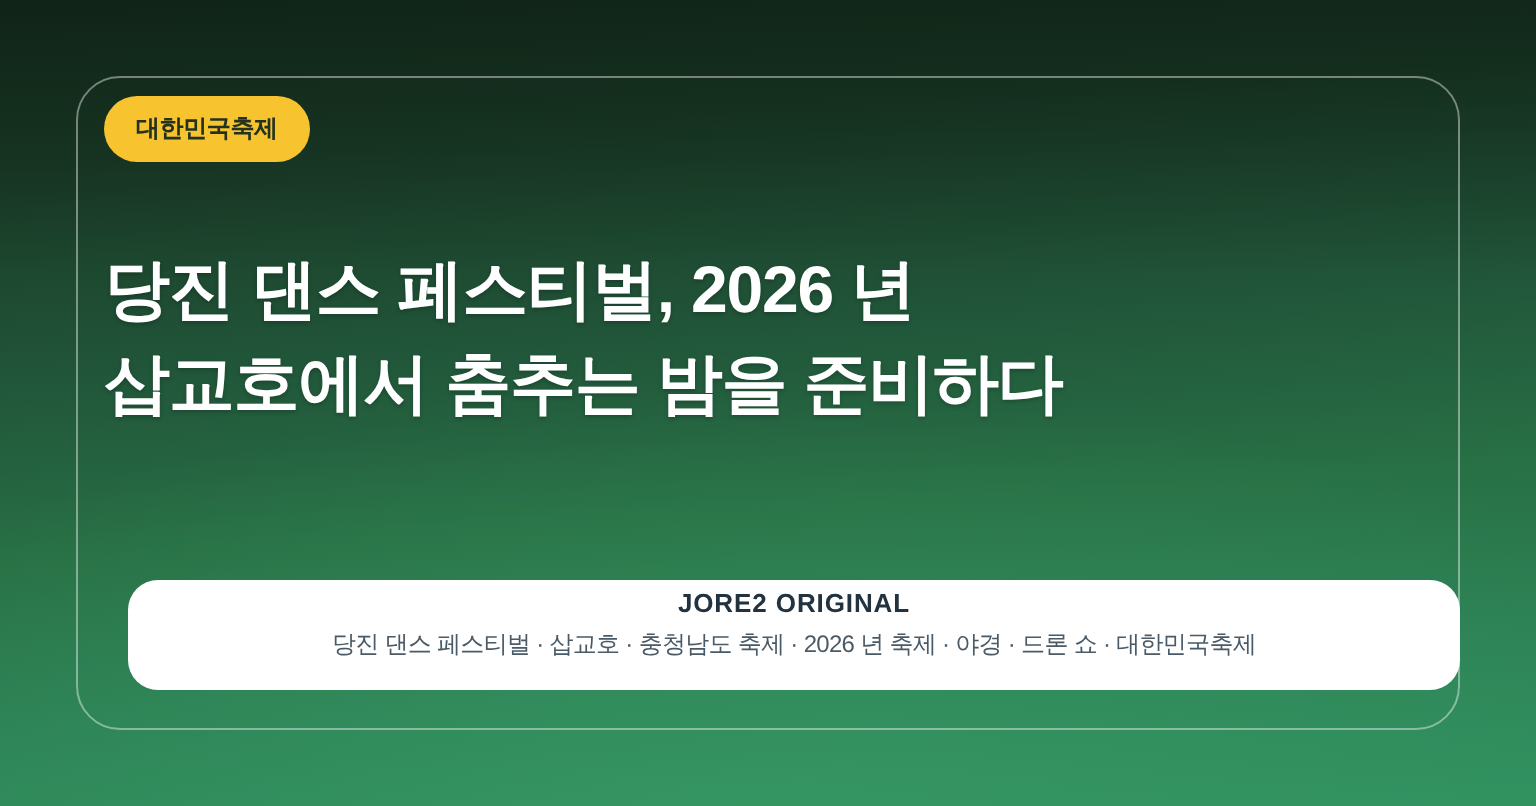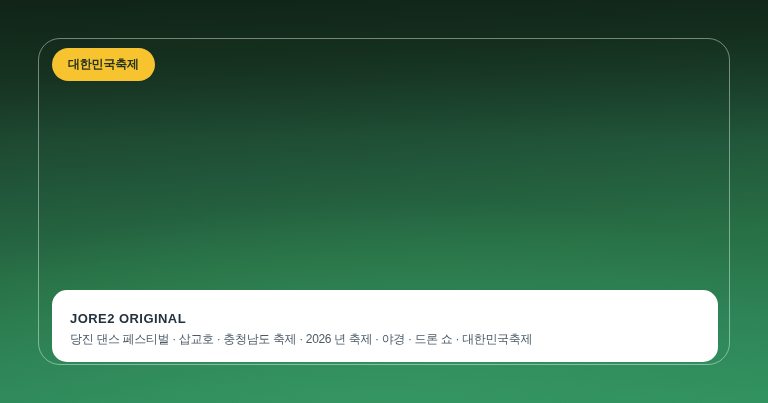--- a/index.html
+++ b/index.html
@@ -87,27 +87,28 @@
     letter-spacing: -0.6px;
     text-shadow: 0 1px 2px rgba(0,0,0,0.22);
   }
   .headline .line {
     display: block;
     white-space: nowrap;
   }
 
   .footer-card {
     position: absolute;
-    left: 0;
+    left: 12px;
     top: 242px;
     width: 666px;
     box-sizing: border-box;
     background: #ffffff;
     border-radius: 15px;
-    padding: 21px 18px 14px 18px;
+    padding: 4px 18px 14px 18px;
+    text-align: center;
   }
 
   .footer-brand {
     color: #23323f;
     font-size: 13px;
     font-weight: 700;
     letter-spacing: 0.45px;
     line-height: 1.25;
   }
 
@@ -126,20 +127,22 @@
 
 <div class="poster">
 
   <div class="frame"></div>
 
   <div class="content">
 
     <span class="badge">대한민국축제</span>
 
     <h1 class="headline">
+      <span class="line">당진 댄스 페스티벌, 2026 년</span>
+      <span class="line">삽교호에서 춤추는 밤을 준비하다</span>
     </h1>
 
     <div class="footer-card">
       <div class="footer-brand">JORE2 ORIGINAL</div>
       <div class="footer-tags">당진 댄스 페스티벌 · 삽교호 · 충청남도 축제 · 2026 년 축제 · 야경 · 드론 쇼 · 대한민국축제</div>
     </div>
 
   </div>
 </div>
 

